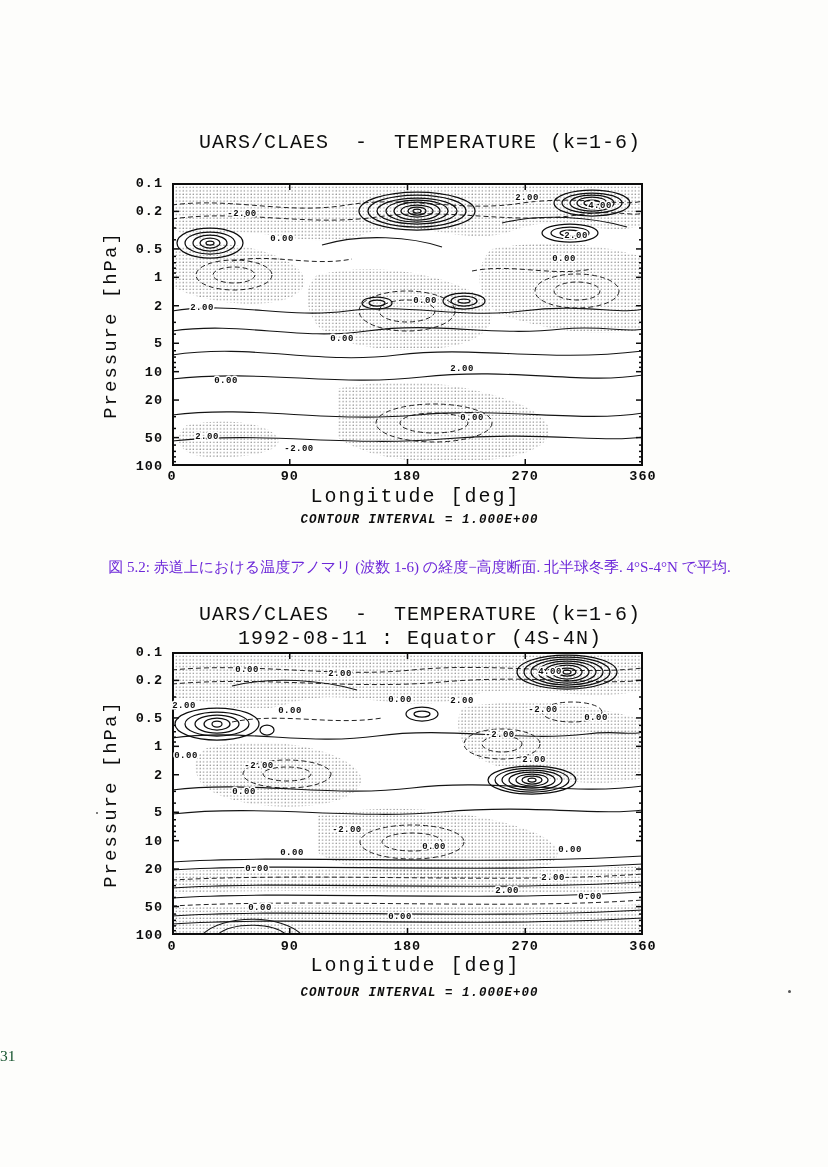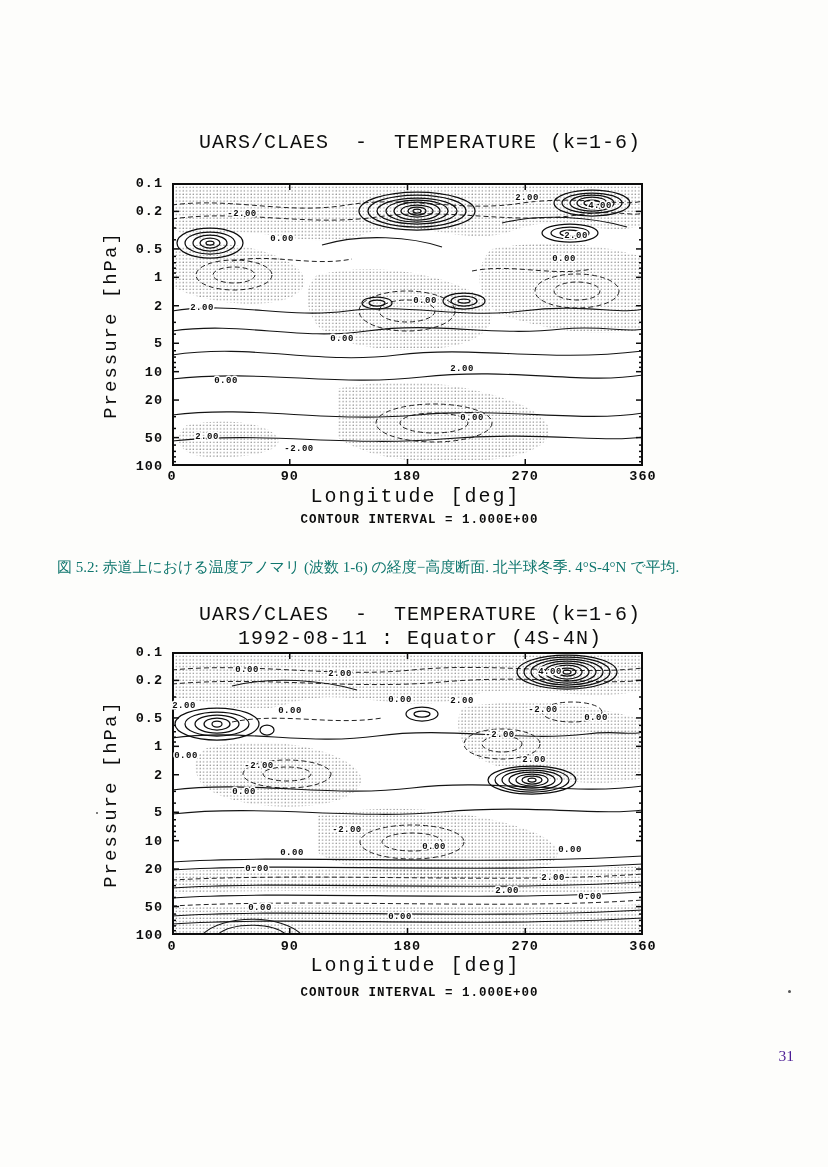--- a/index.html
+++ b/index.html
@@ -32,28 +32,28 @@
   .ylab span{transform:rotate(-90deg);transform-origin:center;white-space:pre;
         font-family:"Liberation Mono","DejaVu Sans Mono",monospace;font-size:19px;
         letter-spacing:2px;color:#0d0d0d;}
   .xlab{position:absolute;left:180px;width:471px;text-align:center;white-space:pre;
         font-family:"Liberation Mono","DejaVu Sans Mono",monospace;font-size:20px;
         letter-spacing:2px;color:#0d0d0d;}
   #f1-xlab{top:485px} #f2-xlab{top:954px}
   
   .cint{position:absolute;left:184px;width:471px;text-align:center;white-space:pre;
         font-family:"Liberation Mono","DejaVu Sans Mono",monospace;font-weight:bold;
-        font-size:12.5px;letter-spacing:1px;color:#0d0d0d;}
+        font-size:12.5px;letter-spacing:1px;color:#0d0d0d;font-style:italic;}
   #f1-cint{top:513px} #f2-cint{top:986px}
   
   .caption{position:absolute;left:57px;width:725px;
-        font-family:"Liberation Serif","DejaVu Serif",serif;font-size:15px;color:#0f766e;}
+        font-family:"Liberation Serif","DejaVu Serif",serif;font-size:15px;color:#6d28d9;text-align:center;}
   #f1-caption{top:543px} #f2-caption{top:1012px}
-  .pageno{position:absolute;top:1047px;left:0;width:794px;text-align:right;
-        font-family:"Liberation Serif","DejaVu Serif",serif;font-size:15.5px;color:#4c1d95;}
+  .pageno{position:absolute;top:1047px;left:0;width:794px;text-align:left;
+        font-family:"Liberation Serif","DejaVu Serif",serif;font-size:15.5px;color:#14532d;}
   .speck{position:absolute;width:3px;height:3px;border-radius:50%;background:#555;}
   
   .frame{fill:none;stroke:#0d0d0d;stroke-width:2px;}
   .tick{stroke:#0d0d0d;stroke-width:1.5px;}
   .pos{fill:none;stroke:#141414;stroke-width:1.1px;}
   .posb{fill:none;stroke:#0d0d0d;stroke-width:1.25px;}
   .neg{fill:none;stroke:#222;stroke-width:1px;stroke-dasharray:5 3;}
   .stip{stroke:none;}
   .clab{font-family:"Liberation Mono","DejaVu Sans Mono",monospace;font-weight:bold;
         font-size:9px;fill:#0d0d0d;stroke:#fff;stroke-width:3px;paint-order:stroke;

